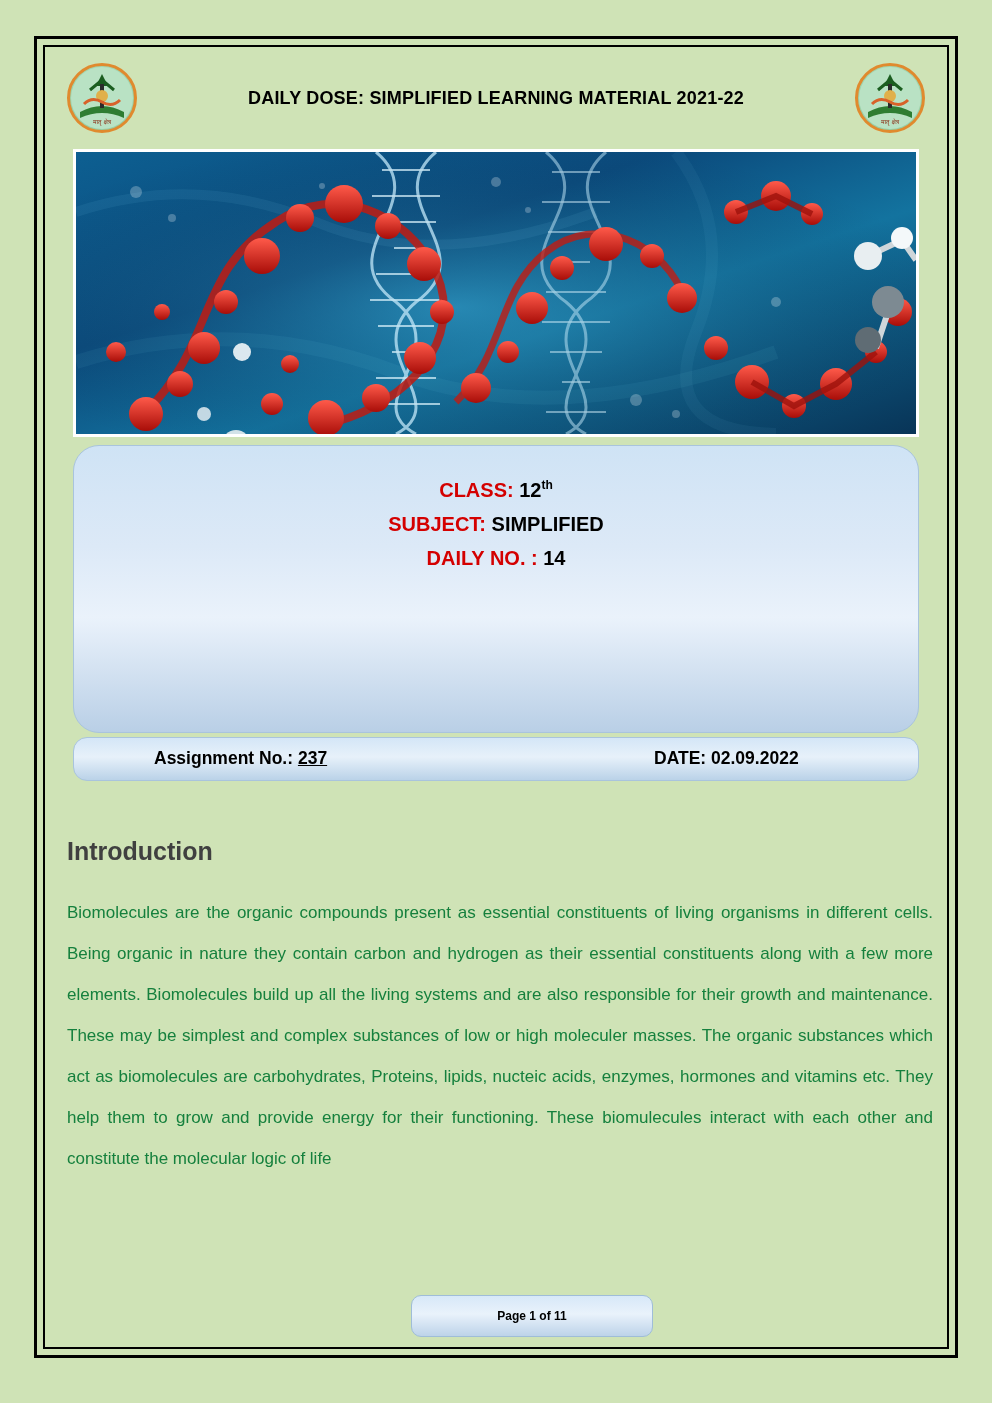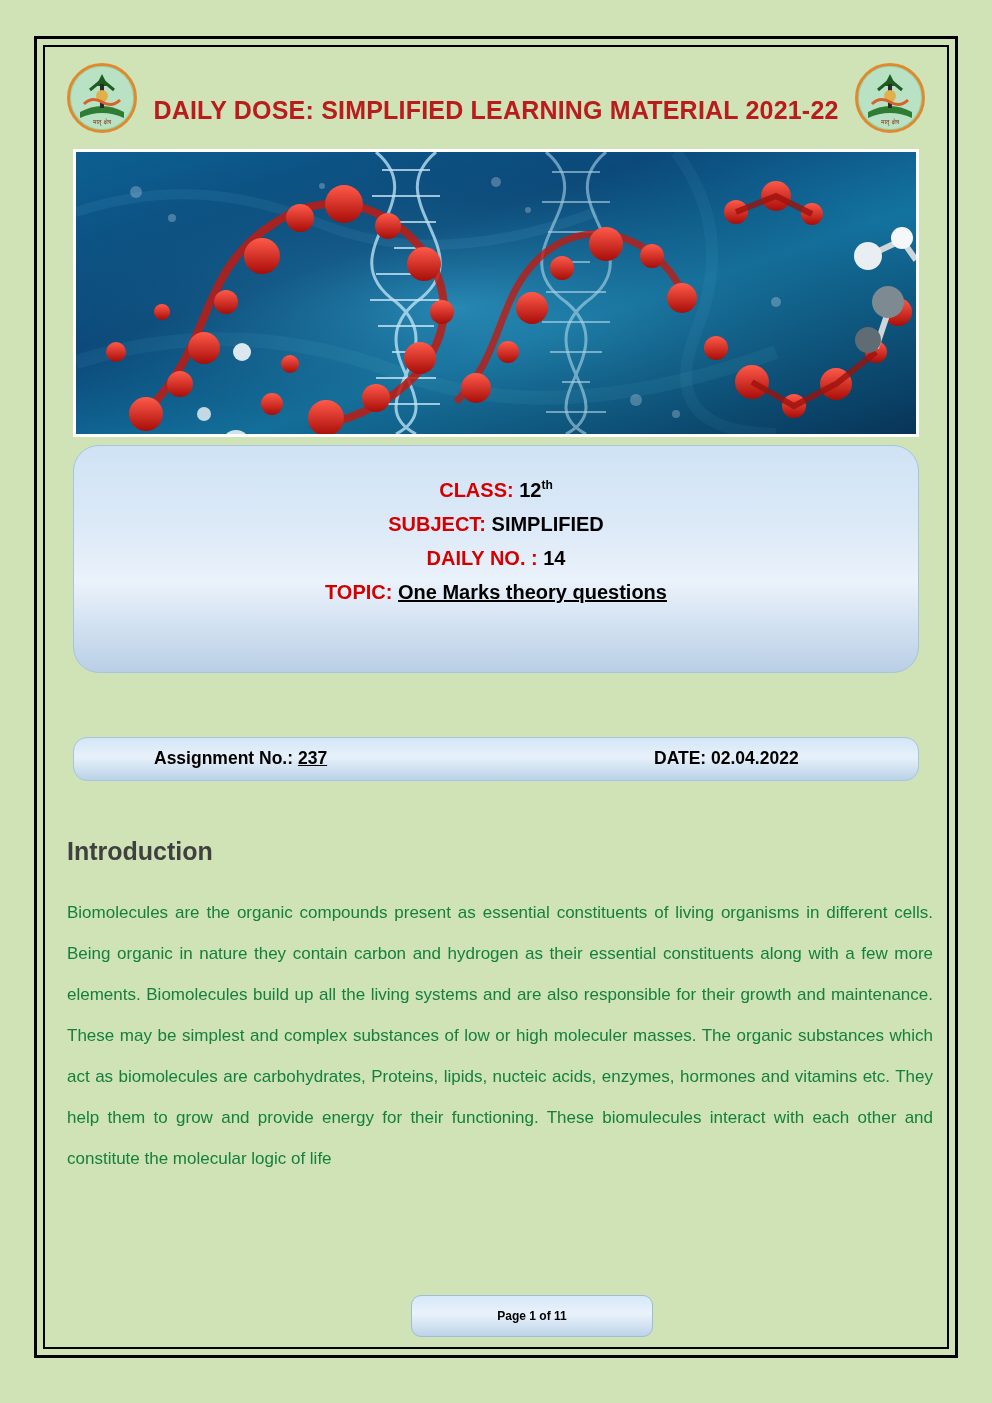--- a/index.html
+++ b/index.html
@@ -38,30 +38,30 @@
   .header {
     position: absolute;
     left: 20px;
     top: 10px;
     width: 862px;
     height: 82px;
   }
   .header-title {
     position: absolute;
     left: 0;
-    top: 12px;
+    top: 0;
     width: 862px;
     height: 82px;
     display: flex;
     align-items: center;
     justify-content: center;
-    font-size: 25px;
+    font-size: 18px;
     font-weight: bold;
     letter-spacing: 0.2px;
-    color: #b91c1c;
+    color: #000000;
     text-align: center;
   }
   .logo {
     position: absolute;
     top: 6px;
     width: 70px;
     height: 70px;
     border-radius: 50%;
     background: radial-gradient(circle at 50% 45%, #bfe6c6 0%, #a7d8b2 55%, #7fbf92 100%);
     border: 3px solid #e08a2e;
@@ -85,21 +85,21 @@
     overflow: hidden;
   }
   .hero svg { display: block; }
 
   
   .info-card {
     position: absolute;
     left: 28px;
     top: 398px;
     width: 846px;
-    height: 228px;
+    height: 288px;
     border-radius: 26px;
     background: linear-gradient(180deg, #cfe3f5 0%, #dce9f7 35%, #eaf2fb 60%, #b9cfe6 100%);
     border: 1px solid #a9c4dd;
     box-sizing: border-box;
     padding-top: 22px;
     text-align: center;
   }
   .info-line {
     font-size: 20px;
     line-height: 34px;
@@ -358,32 +358,28 @@
         <span class="info-val">12</span><sup>th</sup>
       </div>
       <div class="info-line">
         <span class="info-key">SUBJECT:</span>
         <span class="info-val">SIMPLIFIED</span>
       </div>
       <div class="info-line">
         <span class="info-key">DAILY NO. :</span>
         <span class="info-val">14</span>
       </div>
-      <div class="info-line">
-        <span class="info-key">TOPIC:</span>
-        <span class="info-val underline">One Marks theory questions</span>
-      </div>
     </div>
 
     <div class="assign-bar">
       <div class="assign-left">
         <span>Assignment No.:</span>
         <span class="num">237</span>
       </div>
-      <div class="assign-right">DATE: 02.04.2022</div>
+      <div class="assign-right">DATE: 02.09.2022</div>
     </div>
 
     <div class="section-title">Introduction</div>
     <div class="body-text">Biomolecules are the organic compounds present as essential constituents of living organisms in different cells. Being organic in nature they contain carbon and hydrogen as their essential constituents along with a few more elements. Biomolecules build up all the living systems and are also responsible for their growth and maintenance. These may be simplest and complex substances of low or high moleculer masses. The organic substances which act as biomolecules are carbohydrates, Proteins, lipids, nucteic acids, enzymes, hormones and vitamins etc. They help them to grow and provide energy for their functioning. These biomulecules interact with each other and constitute the molecular logic of life</div>
 
     <div class="footer">Page 1 of 11</div>
 
   </div>
 </div>
 

